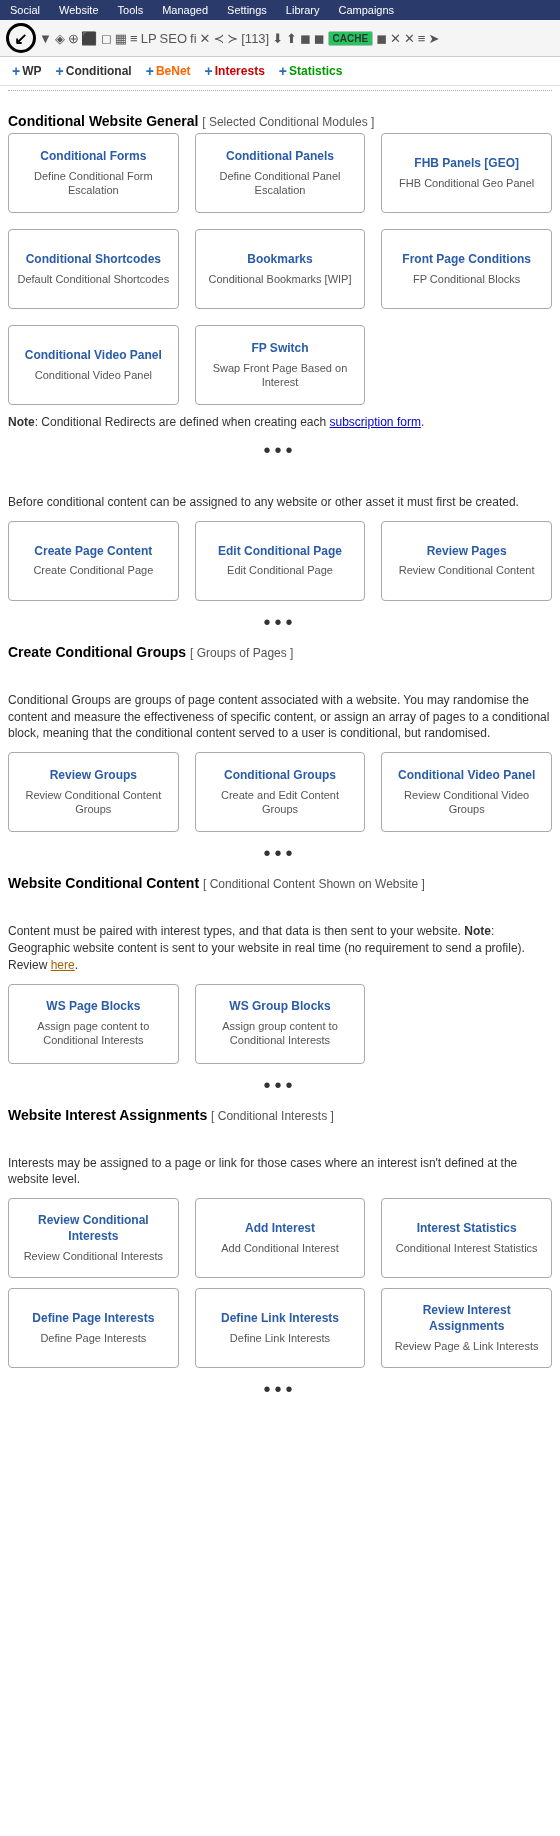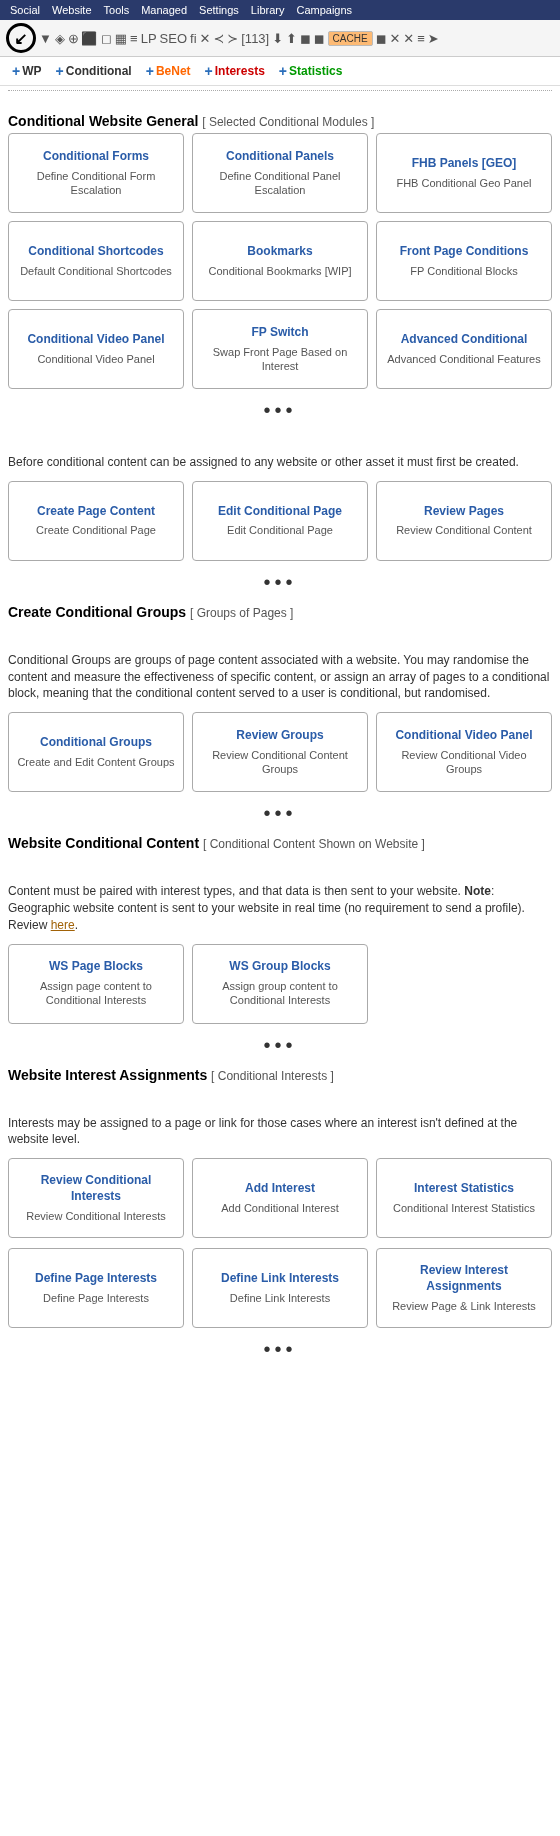--- a/index.html
+++ b/index.html
@@ -9,21 +9,21 @@
       background: #fff;
       width: 560px;
       min-height: 1836px;
       color: #333;
     }
     .top-nav {
       background: #2a3a6b;
       display: flex;
       align-items: center;
       padding: 2px 6px;
-      gap: 4px;
+      gap: 11px;
       flex-wrap: wrap;
     }
     .top-nav a, .top-nav span {
       color: #fff;
       font-size: 11px;
       text-decoration: none;
       padding: 2px 4px;
       cursor: pointer;
     }
     .icon-bar {
@@ -34,25 +34,25 @@
       padding: 3px 6px;
       gap: 3px;
       flex-wrap: wrap;
     }
     .icon-bar span {
       font-size: 13px;
       cursor: pointer;
       color: #555;
     }
     .icon-bar .cache-badge {
-      background: #fdba74;
+      background: #22c55e;
       border: 1px solid #bbb;
       border-radius: 2px;
       font-size: 10px;
-      font-weight: normal;
+      font-weight: bold;
       padding: 1px 4px;
       color: #333;
     }
     .arrow-indicator {
       width: 30px;
       height: 30px;
       border: 3px solid #000;
       border-radius: 50%;
       display: flex;
       align-items: center;
@@ -115,21 +115,21 @@
       margin-top: 32px;
     }
     .section-desc .note-bold { font-weight: bold; }
     .section-desc a {
       color: #a16207;
       text-decoration: underline;
     }
     .grid-3 {
       display: grid;
       grid-template-columns: repeat(3, 1fr);
-      gap: 8px;
+      gap: 16px;
       margin-bottom: 10px;
     }
     .card {
       border: 1px solid #aaa;
       border-radius: 4px;
       padding: 10px 8px;
       text-align: center;
       cursor: pointer;
       background: #fff;
       min-height: 80px;
@@ -266,26 +266,25 @@
       <div class="card-desc">FP Conditional Blocks</div>
     </div>
     <div class="card">
       <div class="card-title">Conditional Video Panel</div>
       <div class="card-desc">Conditional Video Panel</div>
     </div>
     <div class="card">
       <div class="card-title">FP Switch</div>
       <div class="card-desc">Swap Front Page Based on Interest</div>
     </div>
-    <div class="card">
-      <div class="card-title">Advanced Conditional</div>
-      <div class="card-desc">Advanced Conditional Features</div>
-    </div>
-  </div>
-
+  </div>
+
+  <div class="note-line">
+    <span class="note-bold">Note</span><span>: Conditional Redirects are defined when creating each </span><a>subscription form</a><span>.</span>
+  </div>
 
   <div class="dots-separator">•••</div>
 
   <div class="section-desc">Before conditional content can be assigned to any website or other asset it must first be created.</div>
 
   <div class="grid-3">
     <div class="card">
       <div class="card-title">Create Page Content</div>
       <div class="card-desc">Create Conditional Page</div>
     </div>
@@ -302,26 +301,26 @@
   <div class="dots-separator">•••</div>
 
   <div class="section-title">
     <span>Create Conditional Groups</span>
     <span class="subtitle">[ Groups of Pages ]</span>
   </div>
   <div class="section-desc">Conditional Groups are groups of page content associated with a website. You may randomise the content and measure the effectiveness of specific content, or assign an array of pages to a conditional block, meaning that the conditional content served to a user is conditional, but randomised.</div>
 
   <div class="grid-3">
     <div class="card">
+      <div class="card-title">Review Groups</div>
+      <div class="card-desc">Review Conditional Content Groups</div>
+    </div>
+    <div class="card">
       <div class="card-title">Conditional Groups</div>
       <div class="card-desc">Create and Edit Content Groups</div>
-    </div>
-    <div class="card">
-      <div class="card-title">Review Groups</div>
-      <div class="card-desc">Review Conditional Content Groups</div>
     </div>
     <div class="card">
       <div class="card-title">Conditional Video Panel</div>
       <div class="card-desc">Review Conditional Video Groups</div>
     </div>
   </div>
 
   <div class="dots-separator">•••</div>
 
   <div class="section-title">

